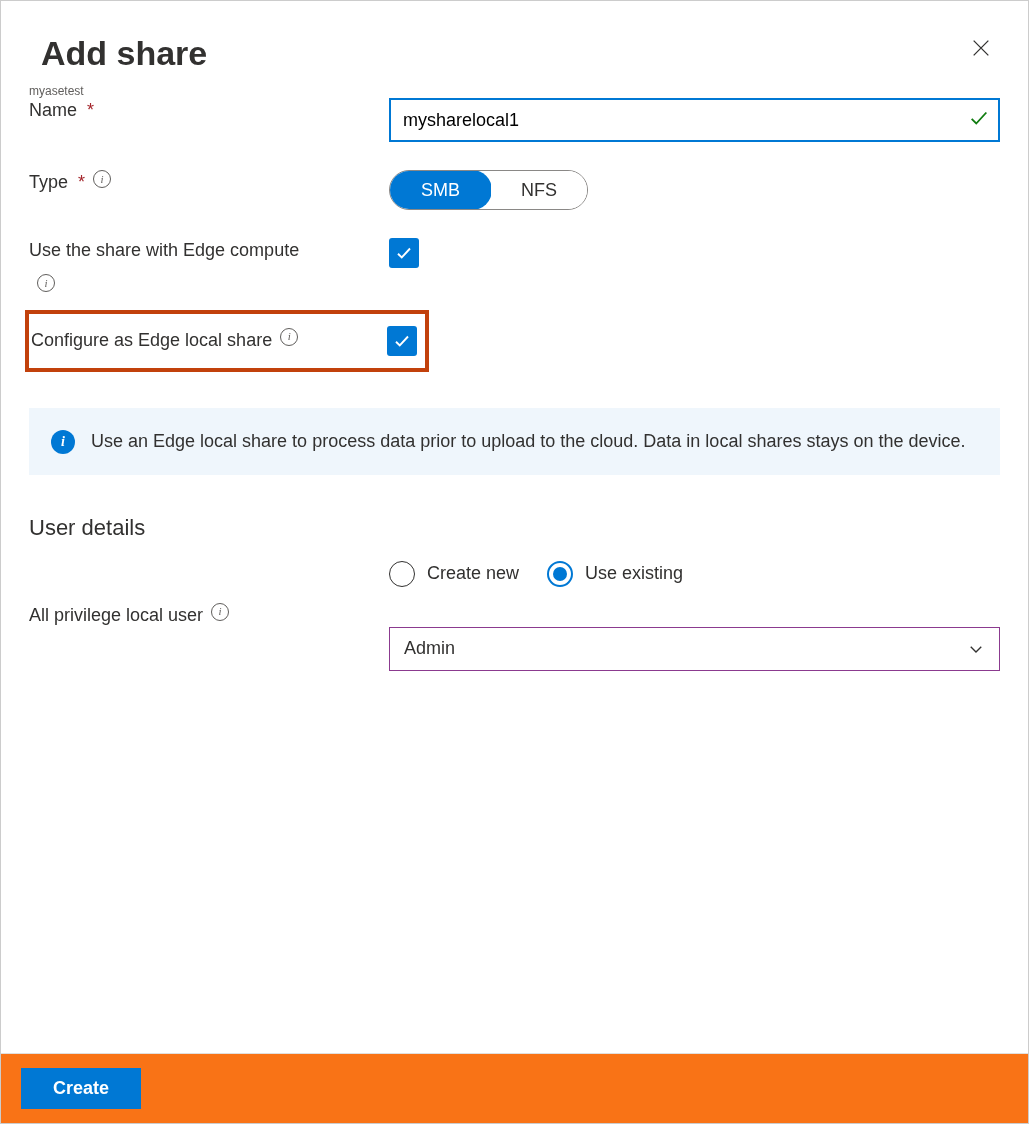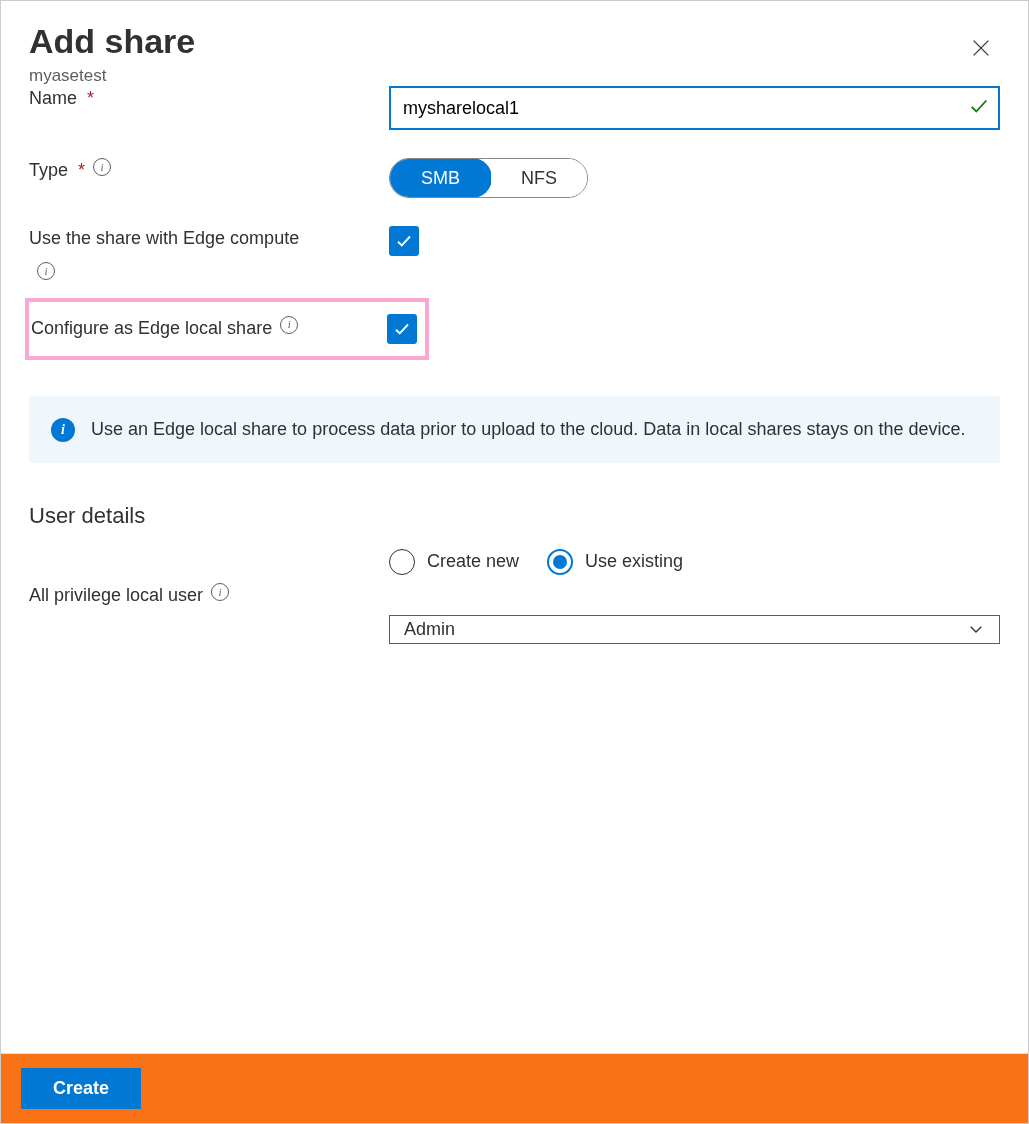--- a/index.html
+++ b/index.html
@@ -19,25 +19,25 @@
     height: 100%;
   }
   .header {
     display: flex;
     align-items: flex-start;
     justify-content: space-between;
   }
   .title {
     font-size: 34px;
     font-weight: 600;
-    margin: 0;
+    margin: 12px;
     line-height: 1.1;
   }
   .subtitle {
-    font-size: 17px;
+    font-size: 12px;
     color: #605e5c;
     margin-top: 6px;
   }
   .close-btn {
     background: none;
     border: none;
     padding: 8px;
     cursor: pointer;
     margin-top: 6px;
   }
@@ -134,21 +134,21 @@
     display: inline-flex;
     align-items: center;
     justify-content: center;
     cursor: pointer;
     border: none;
     flex-shrink: 0;
   }
   .checkbox svg { width: 20px; height: 20px; stroke: #fff; stroke-width: 2.5; fill: none; }
 
   .highlight-box {
-    border: 4px solid #f9a8d4;
+    border: 4px solid #c2410c;
     padding: 12px 8px 12px 2px;
     margin-left: -4px;
     margin-top: 8px;
     display: inline-flex;
     align-items: center;
     width: 404px;
   }
   .highlight-box .field-label { flex: 1; }
 
   .info-banner {
@@ -205,21 +205,21 @@
   }
   .radio-opt.selected .radio-circle::after {
     content: '';
     width: 14px; height: 14px;
     background: #0078d4;
     border-radius: 50%;
   }
 
   .select {
     width: 100%;
-    height: 29px;
+    height: 44px;
     border: 1px solid #8b3a8f;
     padding: 0 14px;
     font-size: 18px;
     display: flex;
     align-items: center;
     justify-content: space-between;
     cursor: pointer;
     margin-top: 40px;
     background: #fff;
   }

